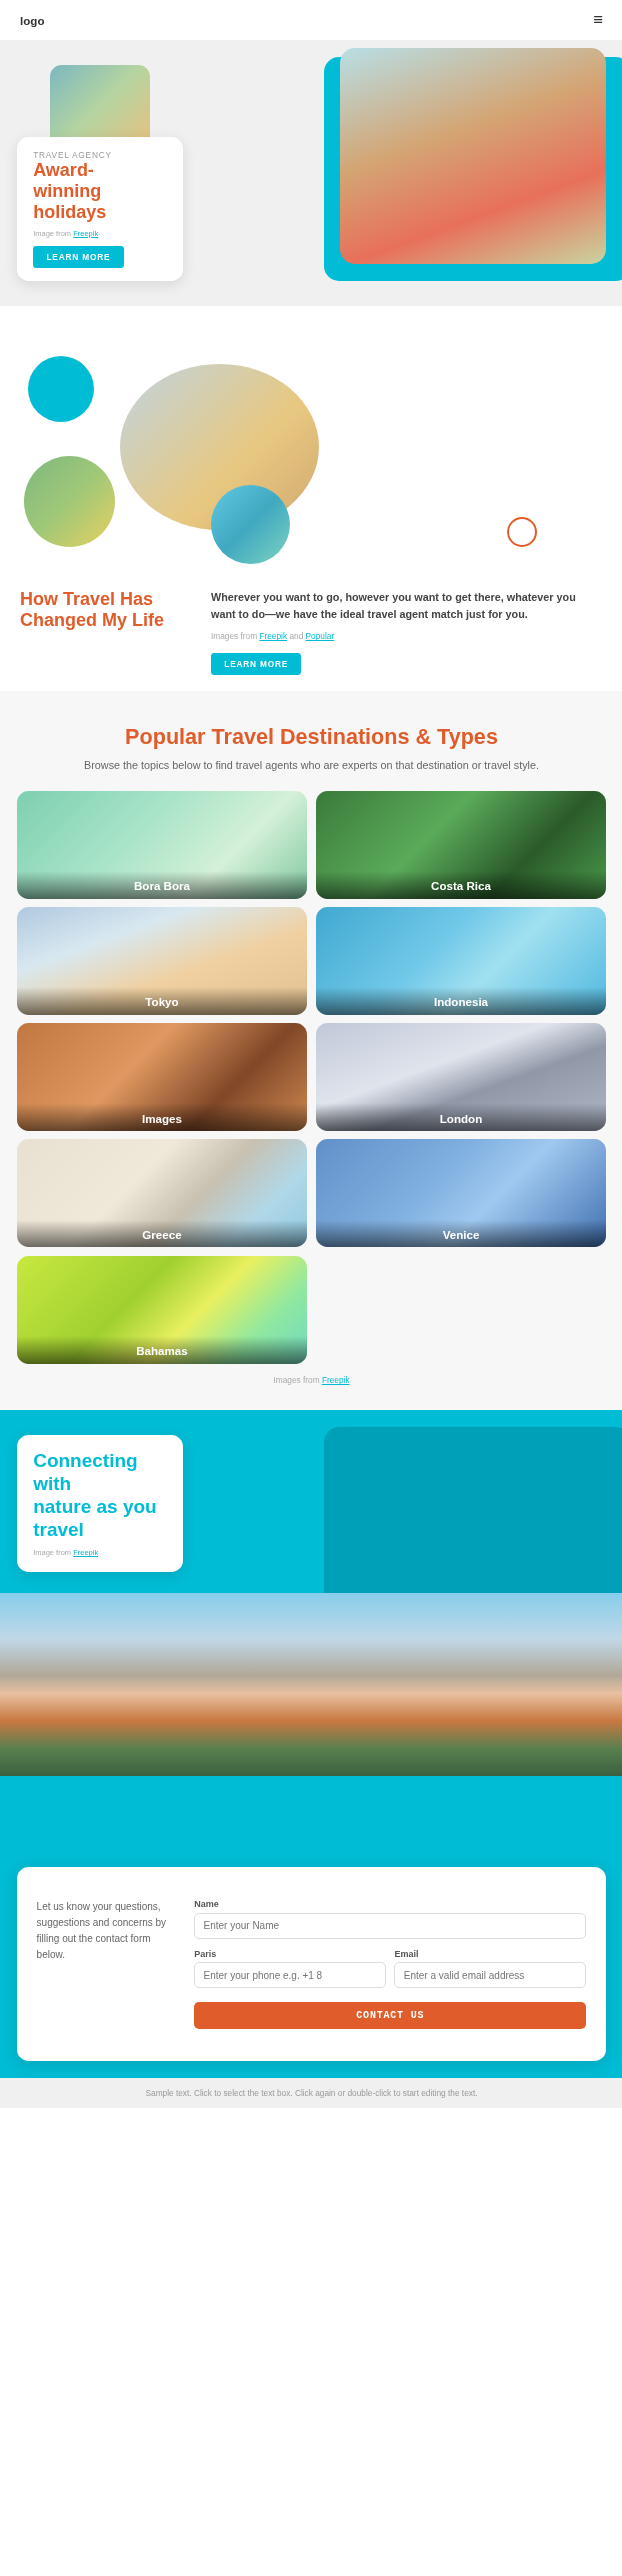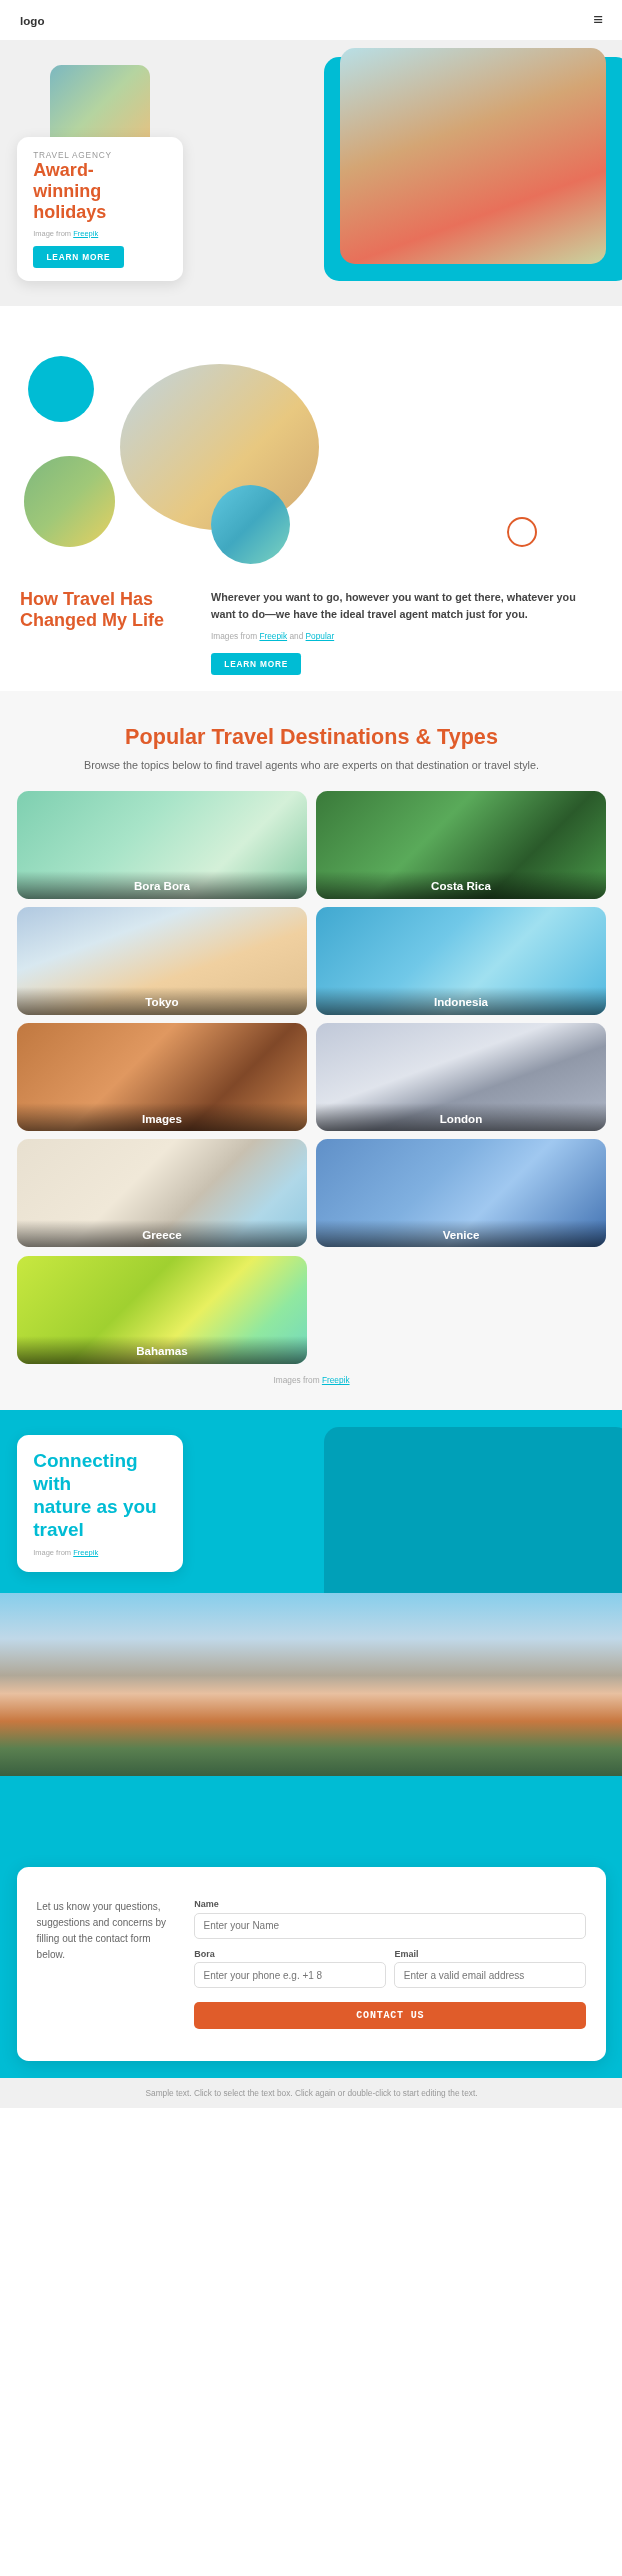--- a/index.html
+++ b/index.html
@@ -339,21 +339,21 @@
     <div class="contact-left">
       <p>Let us know your questions, suggestions and concerns by filling out the contact form below.</p>
     </div>
     <div class="contact-right">
       <div class="form-row">
         <label>Name</label>
         <input type="text" placeholder="Enter your Name" style="">
       </div>
       <div class="form-row-two">
         <div class="form-row">
-          <label>Bora</label>
+          <label>Paris</label>
           <input type="tel" placeholder="Enter your phone e.g. +1 8" style="">
         </div>
         <div class="form-row">
           <label>Email</label>
           <input type="email" placeholder="Enter a valid email address" style="">
         </div>
       </div>
       <button class="contact-btn">CONTACT US</button>
     </div>
   </div>

